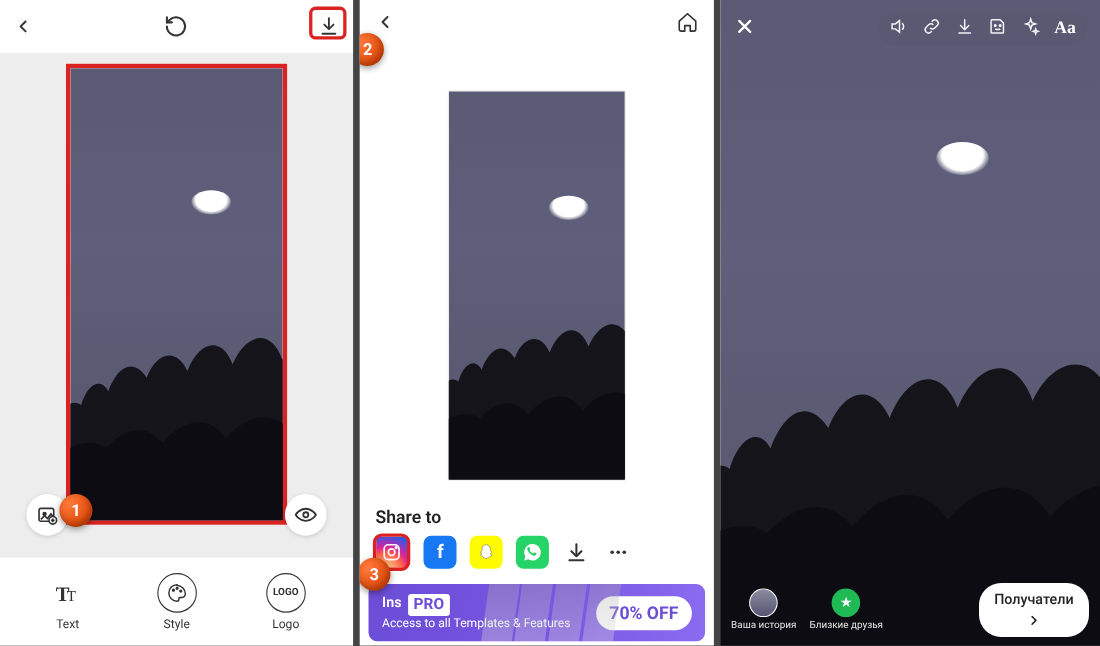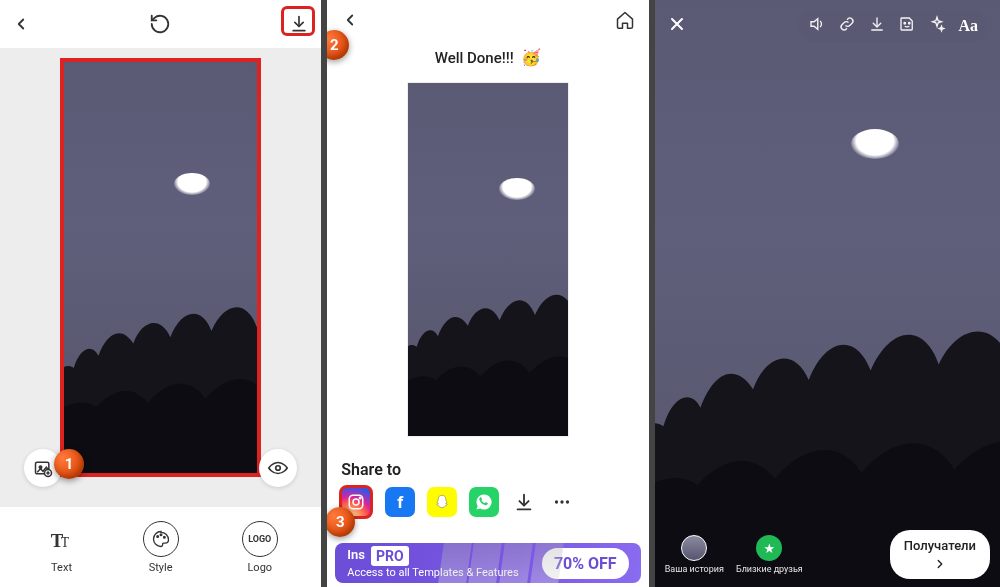--- a/index.html
+++ b/index.html
@@ -200,21 +200,21 @@
     .ic-sc { background: #fffc00; }
     .ic-wa { background: #25d366; }
     .ic-dl, .ic-more {
       width: 26px; height: 26px; background: transparent;
       display: flex; align-items: center; justify-content: center;
     }
 
     .p2-banner {
       position: absolute;
       left: 8px; right: 8px; bottom: 4px;
-      height: 40px;
+      height: 52px;
       background: linear-gradient(100deg, #6b4dd6, #7a57e4 60%, #8a6cf0);
       border-radius: 8px;
       color: #fff;
       display: flex;
       align-items: center;
       padding: 0 12px;
       overflow: hidden;
     }
     .p2-banner-text { flex: 1; font-size: 11px; line-height: 1.3; }
     .p2-banner-title { font-size: 13px; font-weight: 600; display: flex; align-items: center; gap: 6px; }
@@ -412,24 +412,20 @@
           <path d="M15 18l-6-6 6-6"></path>
         </svg>
     </span>
     <span>
       <svg width="20" height="20" viewBox="0 0 24 24" fill="none" stroke="#333" stroke-width="1.8" stroke-linejoin="round">
           <path d="M3 11l9-8 9 8v9a2 2 0 0 1-2 2h-4v-6h-6v6H5a2 2 0 0 1-2-2z"></path>
         </svg>
     </span>
   </div>
 
-  <div class="p2-title">
-    <span>Well Done!!!</span>
-    <span class="p2-emoji">🥳</span>
-  </div>
 
   <div class="p2-preview">
     <div class="night-scene">
       <div class="sky"></div>
       <div class="moon"></div>
       <svg class="foliage" viewBox="0 0 400 220" preserveAspectRatio="none">
         <path fill="#14141a" d="M0,220 L0,130 C10,118 18,105 28,112 C34,92 46,88 52,100 C60,78 74,70 86,88 C94,66 112,60 122,82 C132,56 152,50 162,76 C174,48 196,44 206,72 C218,46 242,42 252,70 C264,44 288,40 298,70 C310,46 332,44 342,74 C352,52 372,50 382,80 C390,64 398,66 400,82 L400,220 Z"></path>
         <path fill="#0c0c12" d="M0,220 L0,160 C20,148 36,140 50,150 C66,132 86,128 100,146 C118,124 142,120 156,142 C176,118 202,116 216,140 C238,116 266,114 280,140 C302,118 330,118 344,144 C362,126 386,126 400,148 L400,220 Z"></path>
       </svg>
     </div>

